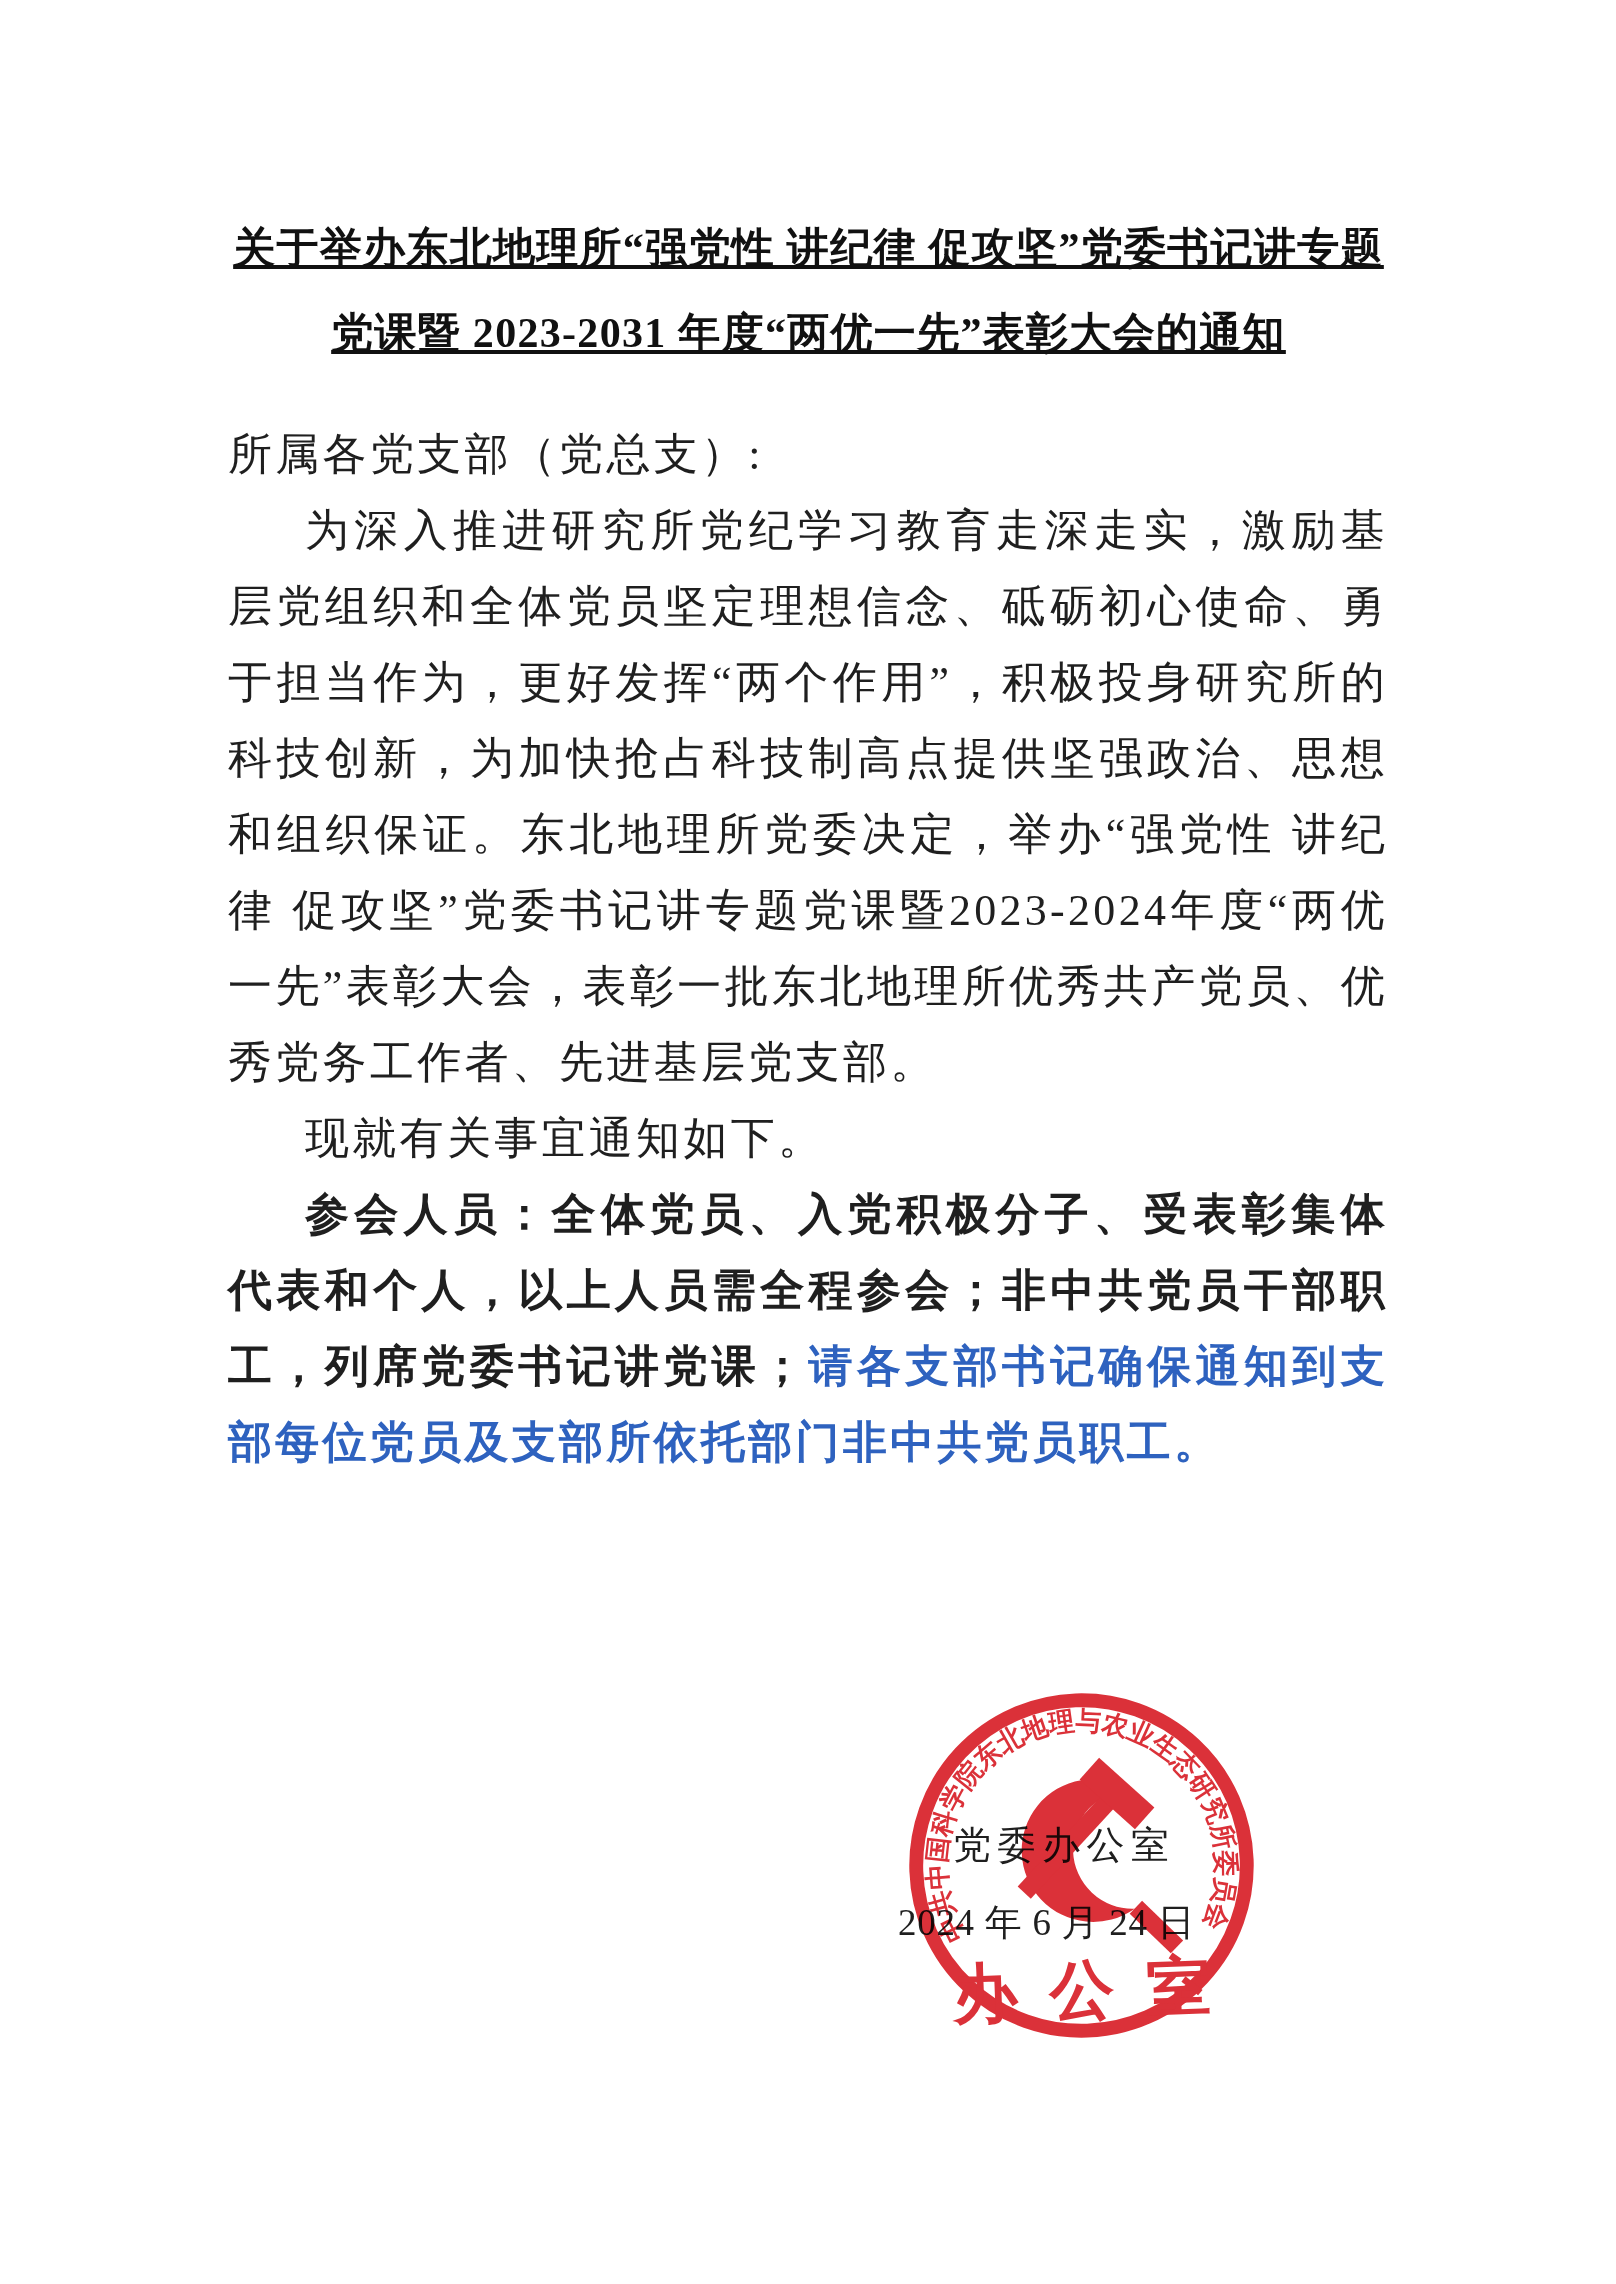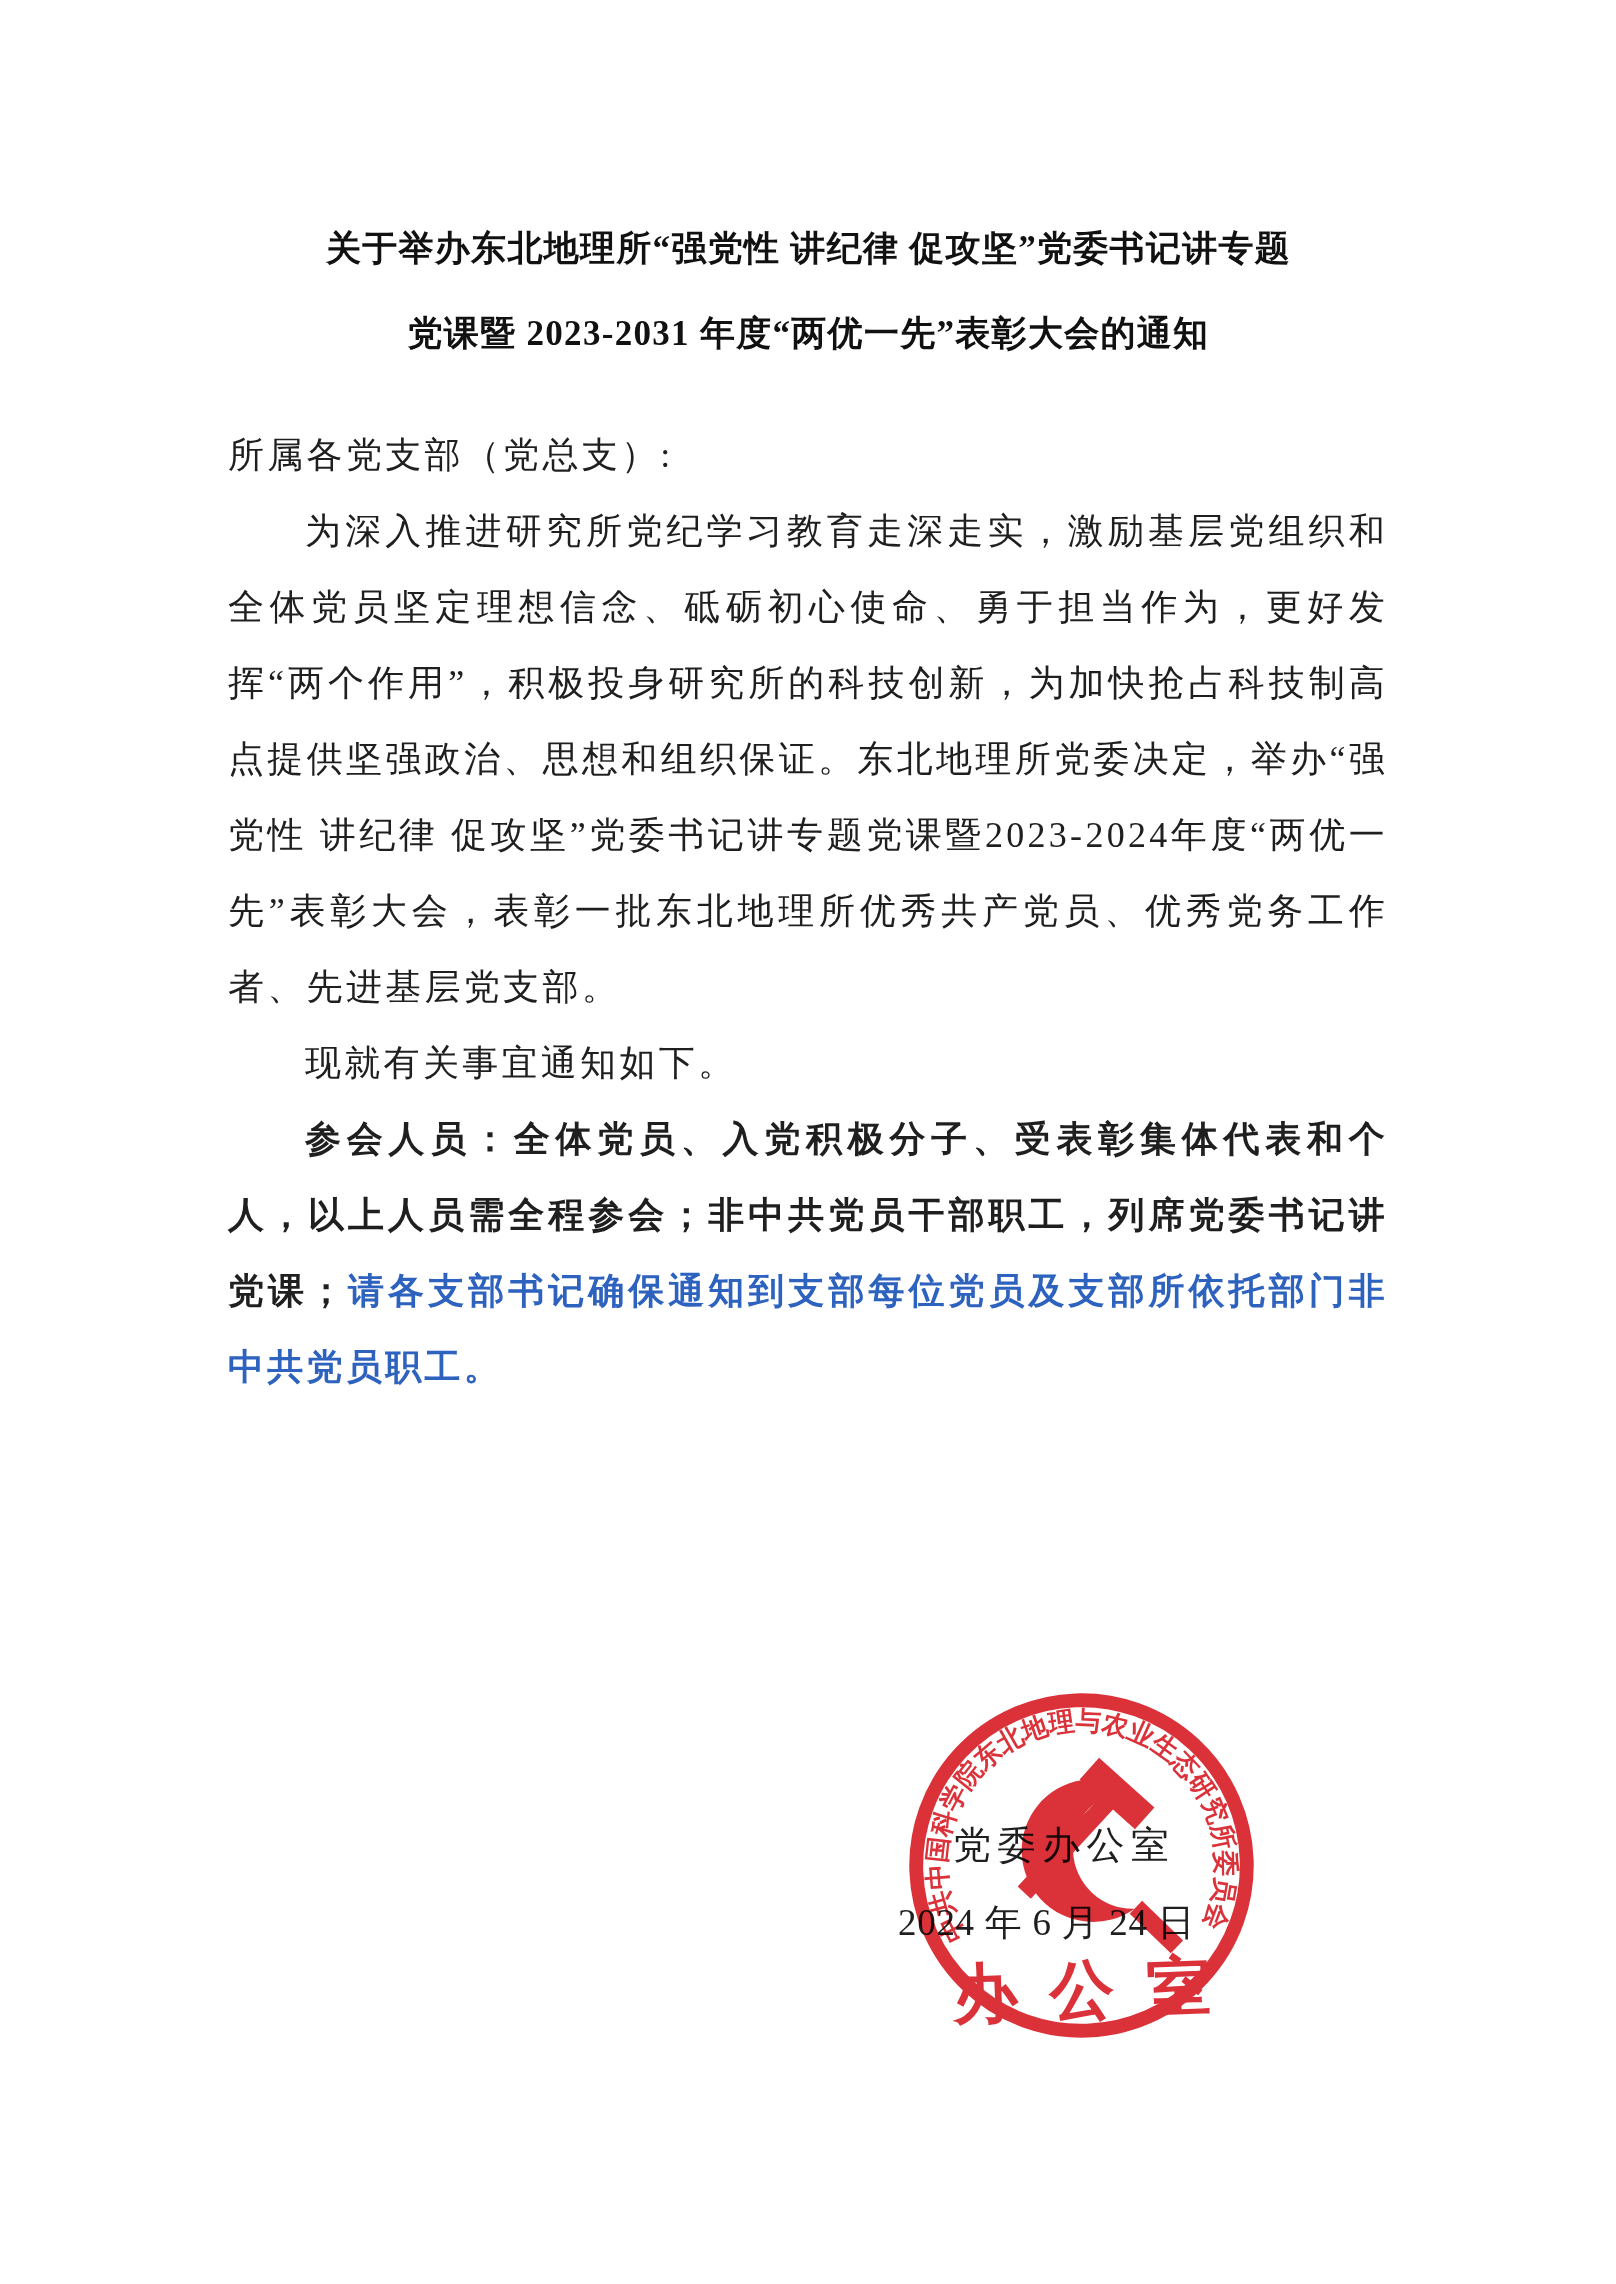--- a/index.html
+++ b/index.html
@@ -7,26 +7,27 @@
     position:relative;
     width:1617px;height:2284px;
     background:#ffffff;
     color:#1f1f1f;
     font-family:"Liberation Serif","DejaVu Serif",serif;
     overflow:hidden;
   }
   .title-block{
     position:absolute;top:206px;left:111px;width:1395px;
     text-align:center;font-weight:bold;
-    font-size:35px;line-height:85px;letter-spacing:1.3px;
+    font-size:42px;line-height:85px;letter-spacing:1.3px;
     color:#111111;
+    text-decoration:underline;
   }
   .content{
     position:absolute;top:417px;left:228px;width:1160px;
-    font-size:36px;line-height:76px;letter-spacing:3.3px;
+    font-size:44px;line-height:76px;letter-spacing:3.3px;
     text-align:justify;text-justify:inter-character;
   }
   .content p{margin:0;padding:0;}
   .ind{text-indent:77px;}
   .bold{font-weight:bold;}
   .blue{color:#2e62bf;margin-top:12px;}
   .signature-office{
     position:absolute;left:953px;top:1820px;
     font-size:38px;letter-spacing:6.5px;white-space:nowrap;
     z-index:2;

